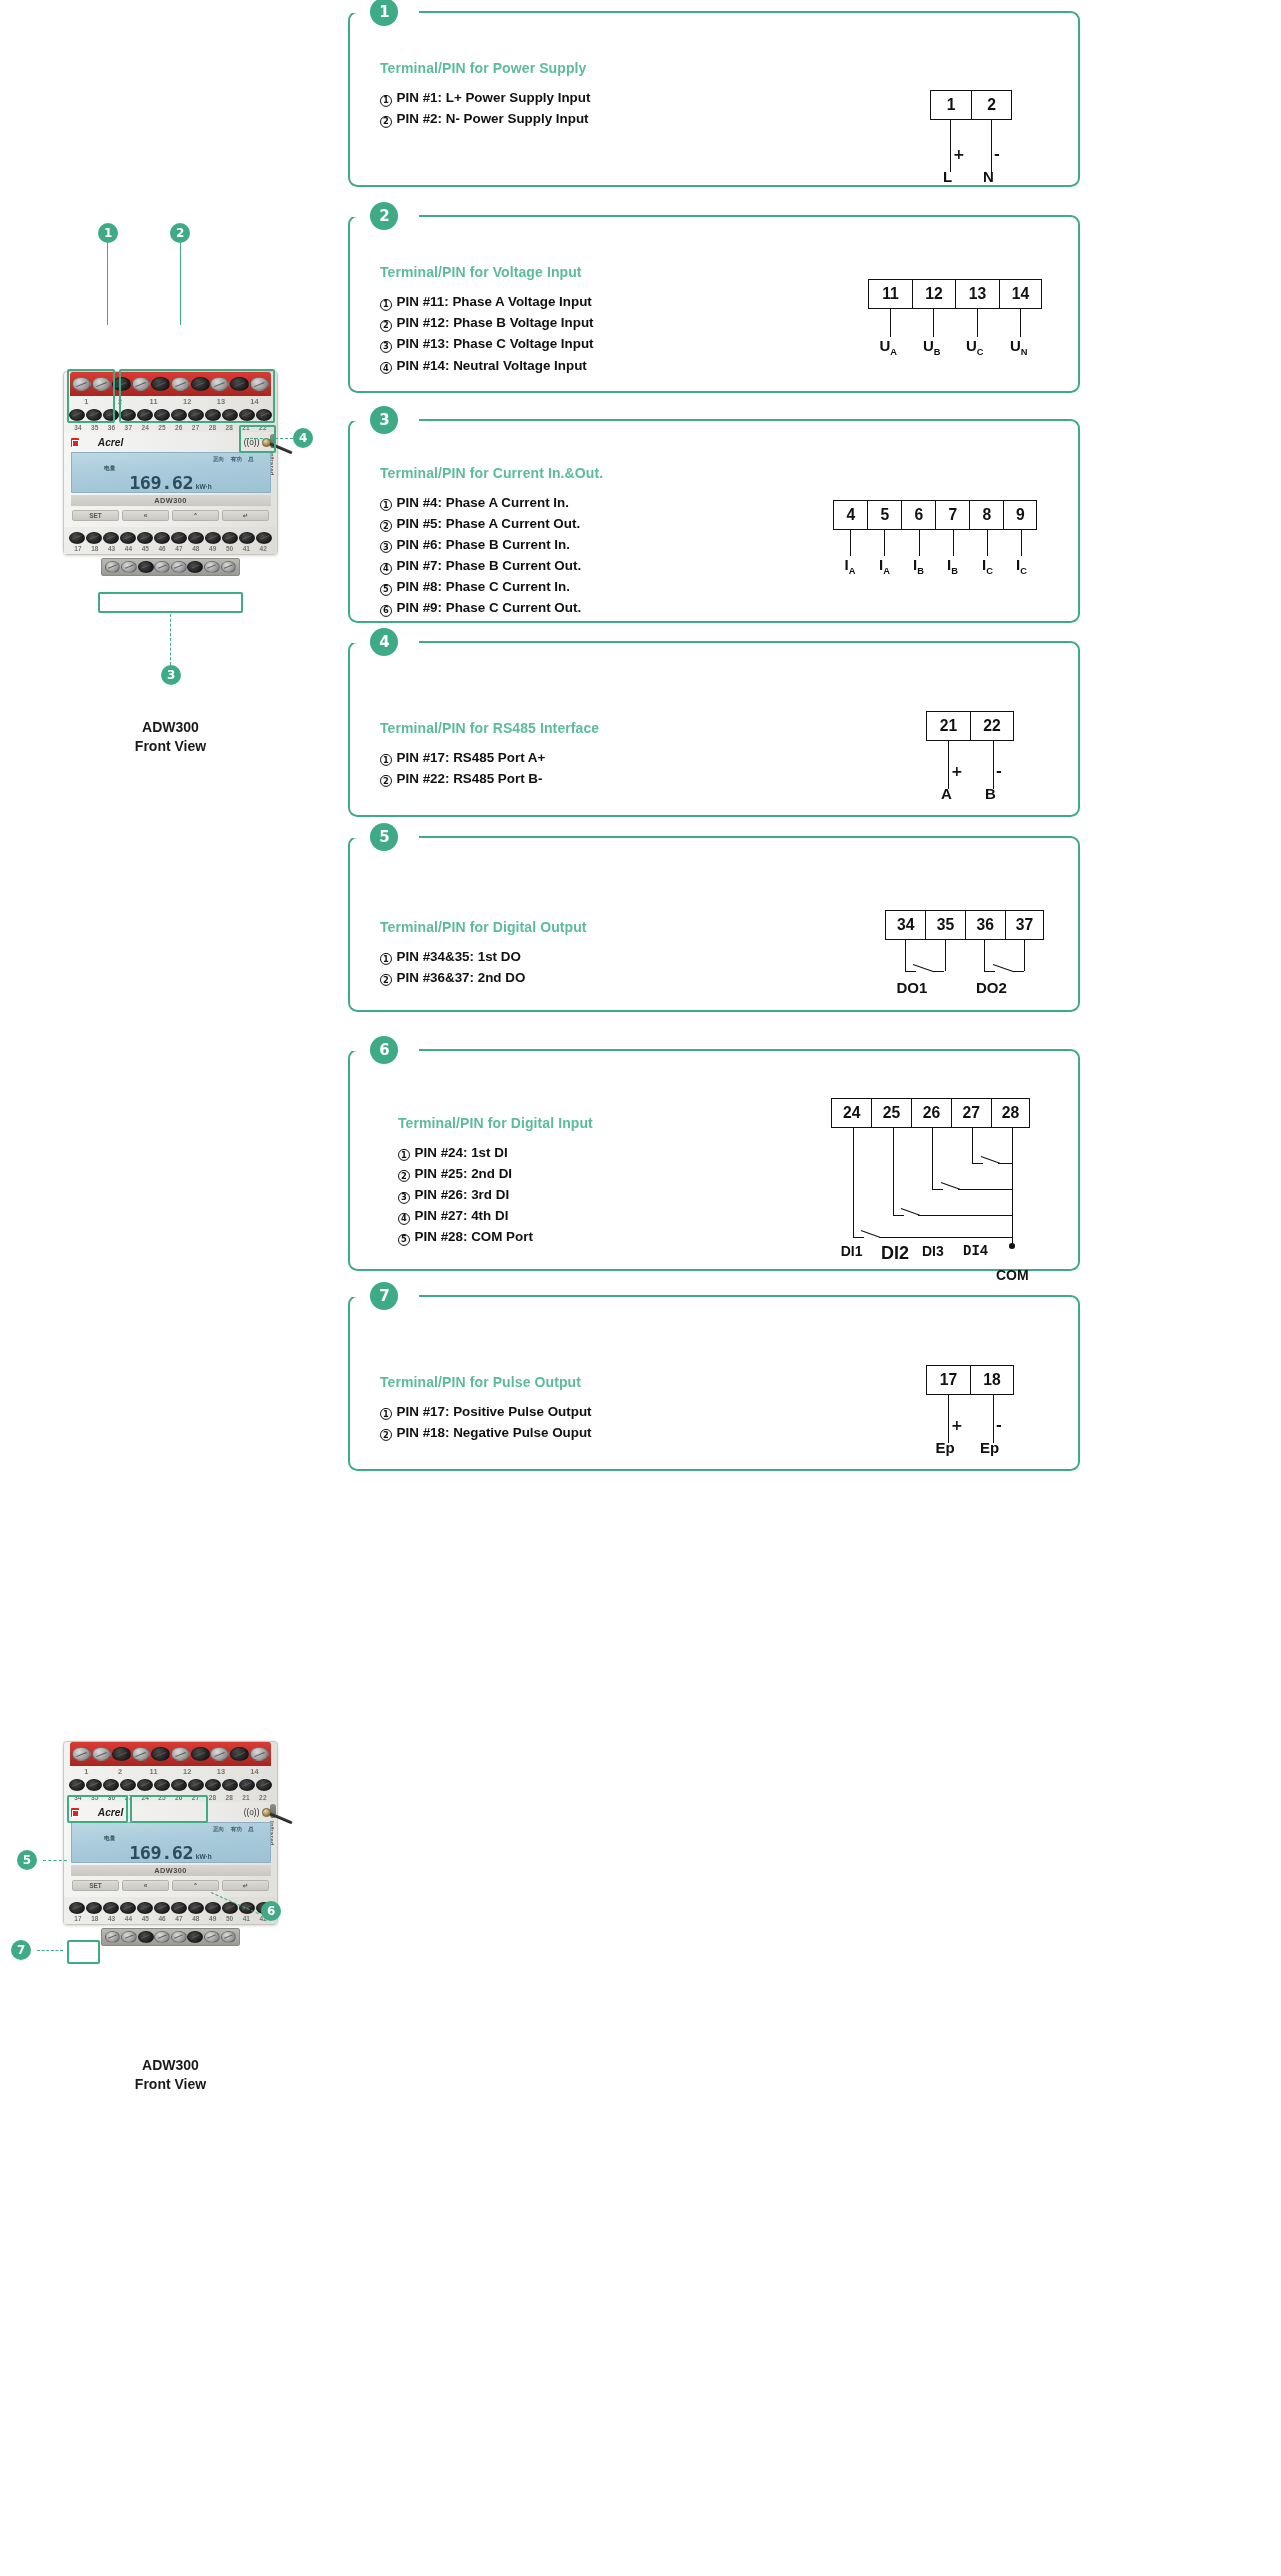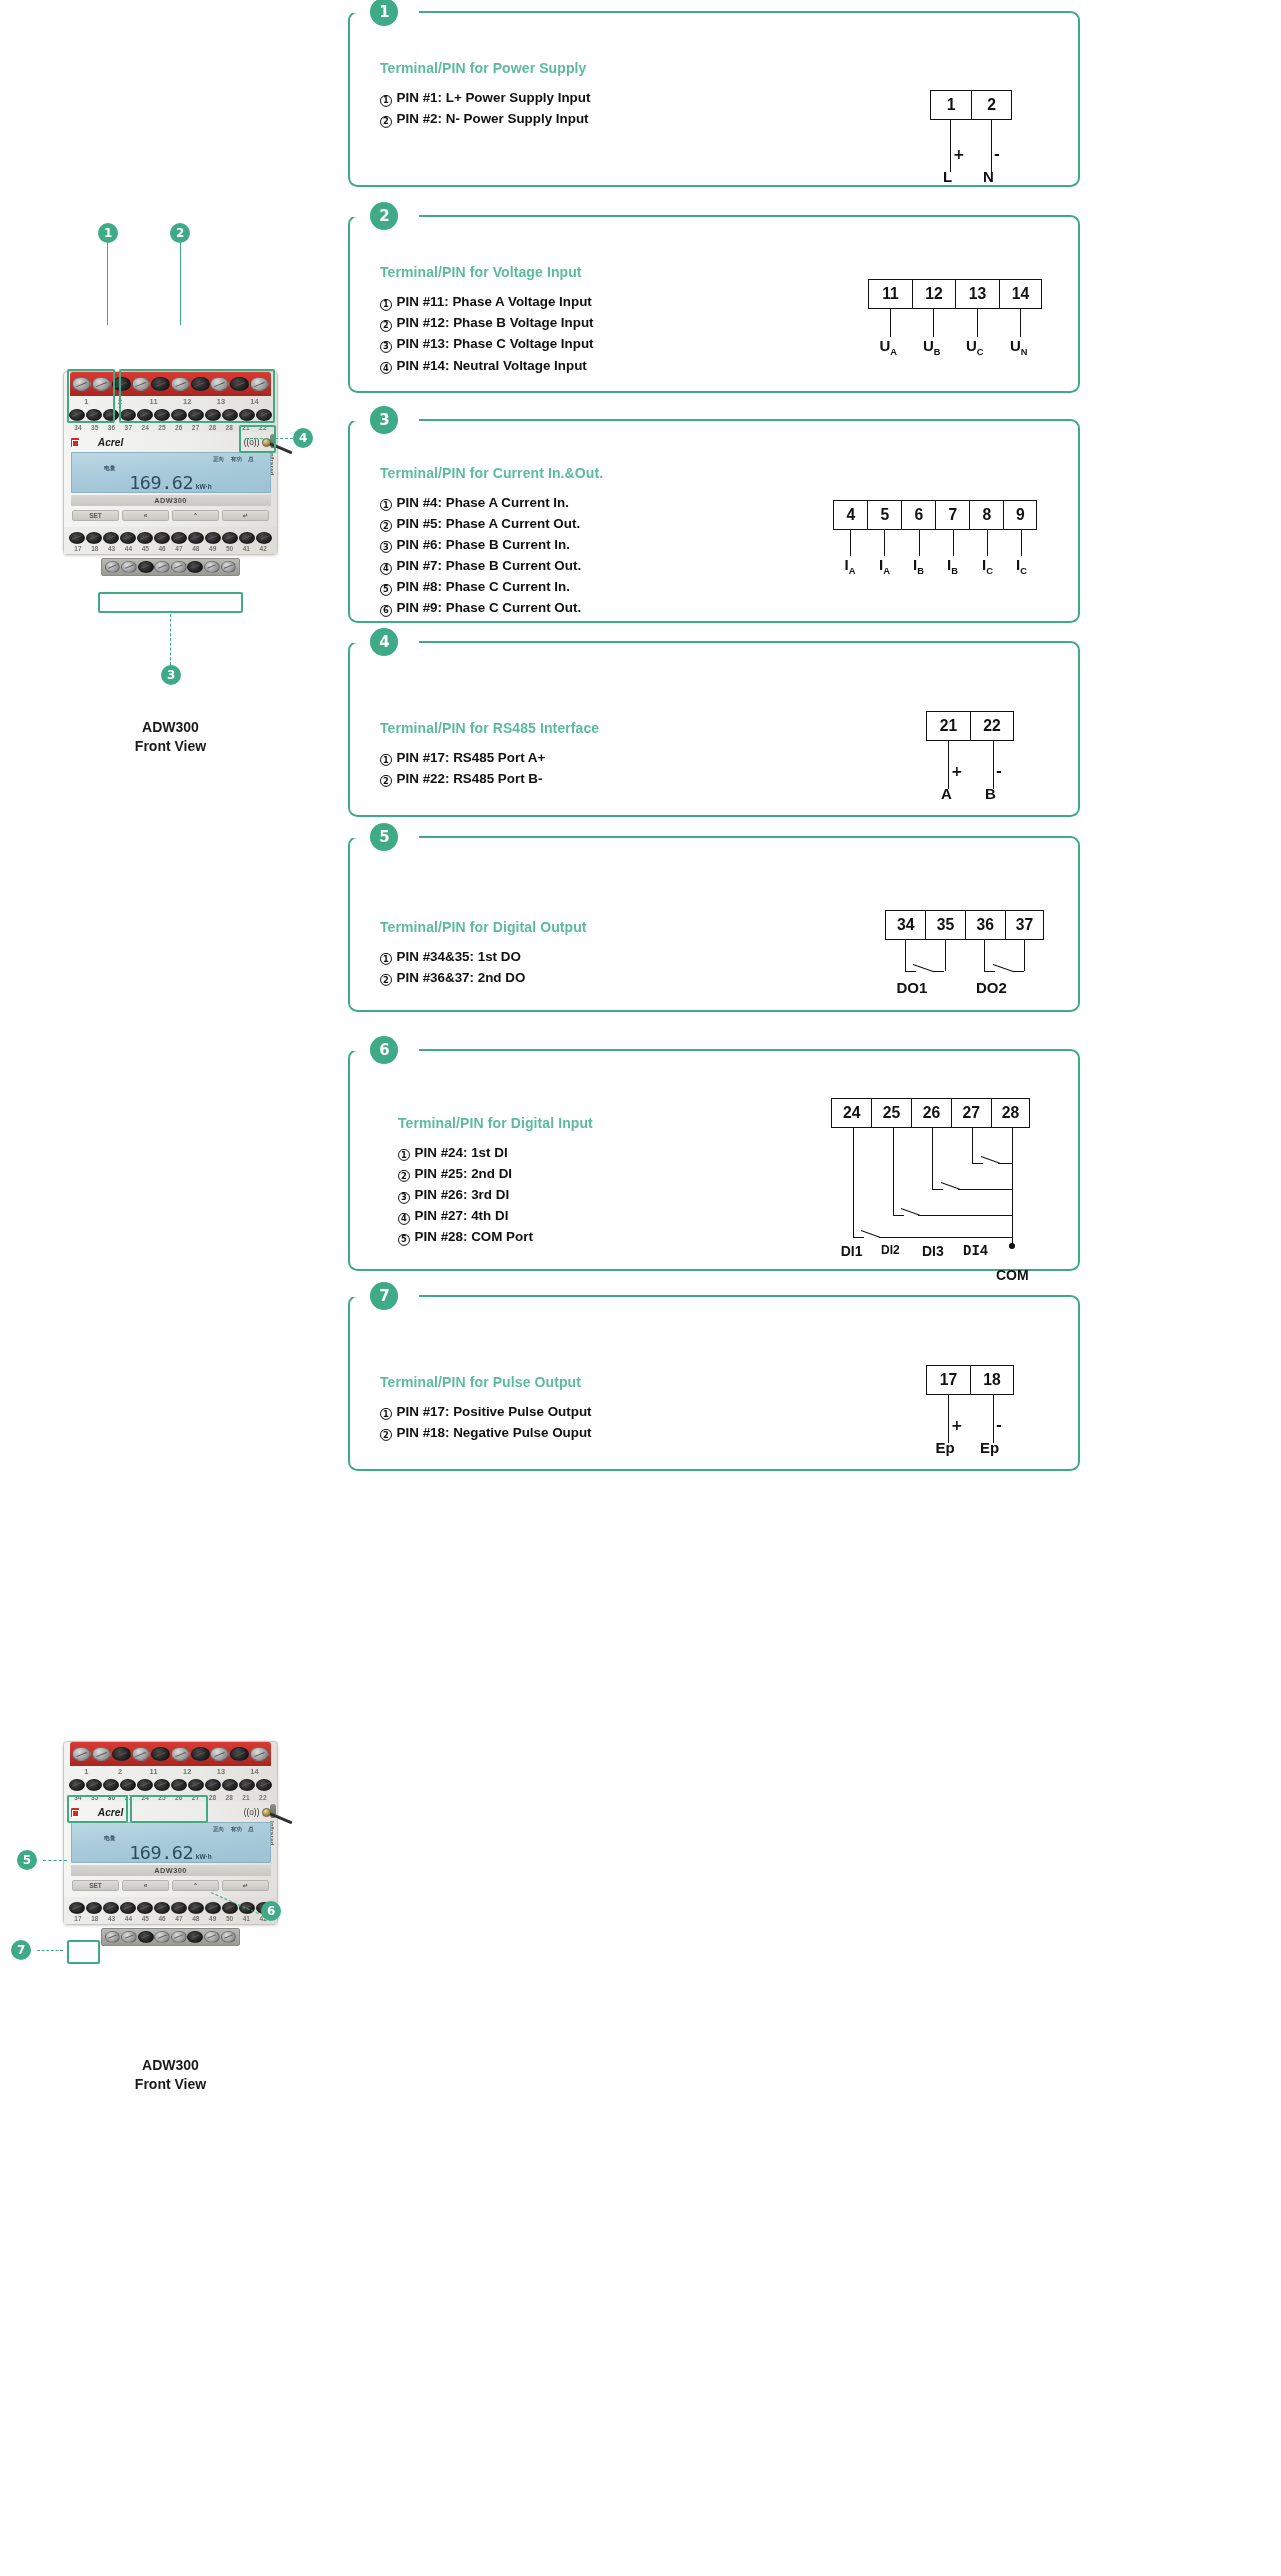--- a/index.html
+++ b/index.html
@@ -133,21 +133,21 @@
     font-size: 5.6px; color: #3d5a68; font-weight: 700;
     padding-right: 11px;
   }
   .lcd-sub { font-size: 5.6px; color:#3d5a68; font-weight:700; margin-top:0.9px; padding-left:28px;}
   .lcd-main {
     display: flex; align-items: baseline; justify-content: center; gap: 2.8px;
     margin-top: -0.9px;
   }
   .lcd-digits {
     font-family: "DejaVu Sans Mono", monospace;
-    font-size: 18.5px; font-weight: 400; color: #2c4d5e;
+    font-size: 18.5px; font-weight: 700; color: #2c4d5e;
     letter-spacing: -0.5px;
   }
   .lcd-unit { font-size: 6.5px; font-weight: 700; color: #2c4d5e; }
 
   .model-bar {
     margin-top: 1.9px; height: 11px;
     background: linear-gradient(180deg,#d8d7d3,#c8c7c2);
     display:flex; align-items:center; justify-content:center;
     font-size: 7.4px; font-weight: 700; color: #4a4a48; letter-spacing: 0.4px;
   }
@@ -873,21 +873,21 @@
           <div class="sw" style="left:69px; top:87px; width:11px;"></div>
           <div class="sw" style="left:77px; top:80px; width:20.4px; transform:rotate(20deg); transform-origin:left center;"></div>
           <div class="sw" style="left:94px; top:87px; width:94px;"></div>
 
           <div class="leadline" style="left:29px; top:0; height:109px;"></div>
           <div class="sw" style="left:29px; top:109px; width:11px;"></div>
           <div class="sw" style="left:37px; top:102px; width:20.4px; transform:rotate(20deg); transform-origin:left center;"></div>
           <div class="sw" style="left:55px; top:109px; width:133px;"></div>
 
           <div class="termlabel" style="left:16.7px;  top:115px; font-size:14px;">DI1</div>
-          <div class="termlabel" style="left:57px;  top:115px; font-size:12px;">DI2</div>
+          <div class="termlabel" style="left:57px;  top:115px; font-size:18px;">DI2</div>
           <div class="termlabel" style="left:98px; top:115px; font-size:14px;">DI3</div>
           <div class="termlabel" style="left:139px; top:115px; font-size:14px;font-family:Liberation Mono, monospace;">DI4</div>
           <div class="termlabel" style="left:172px; top:139px; font-size:14px;">COM</div>
         </div>
       </div>
     </div>
   </div>
 
   <div class="card" style="top:1295px; height:176px;">
     <div class="card-badge">7</div>

